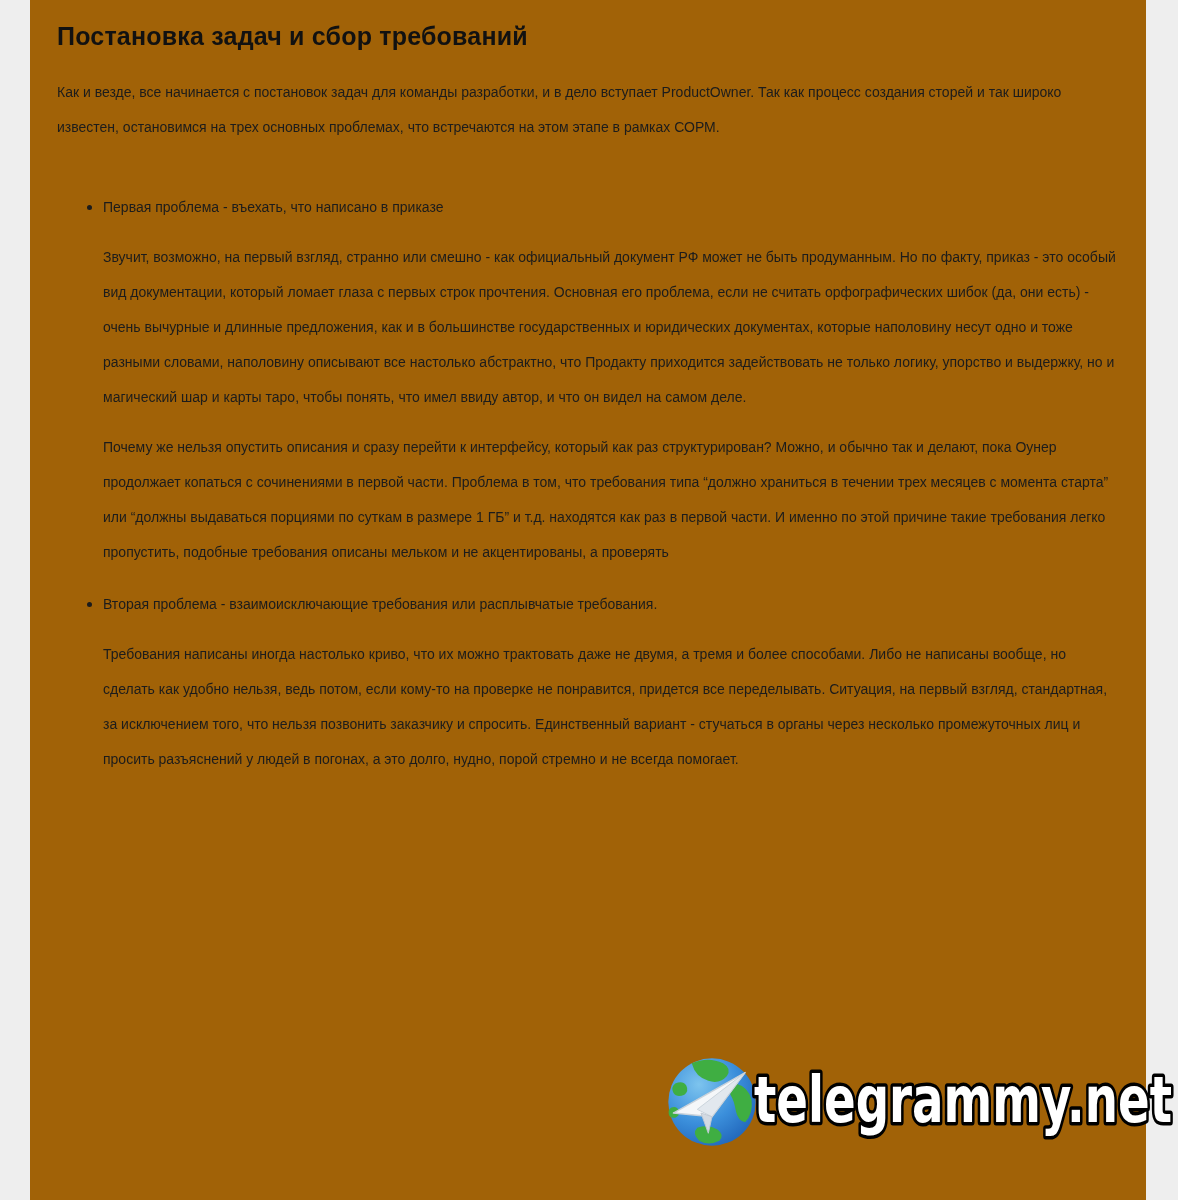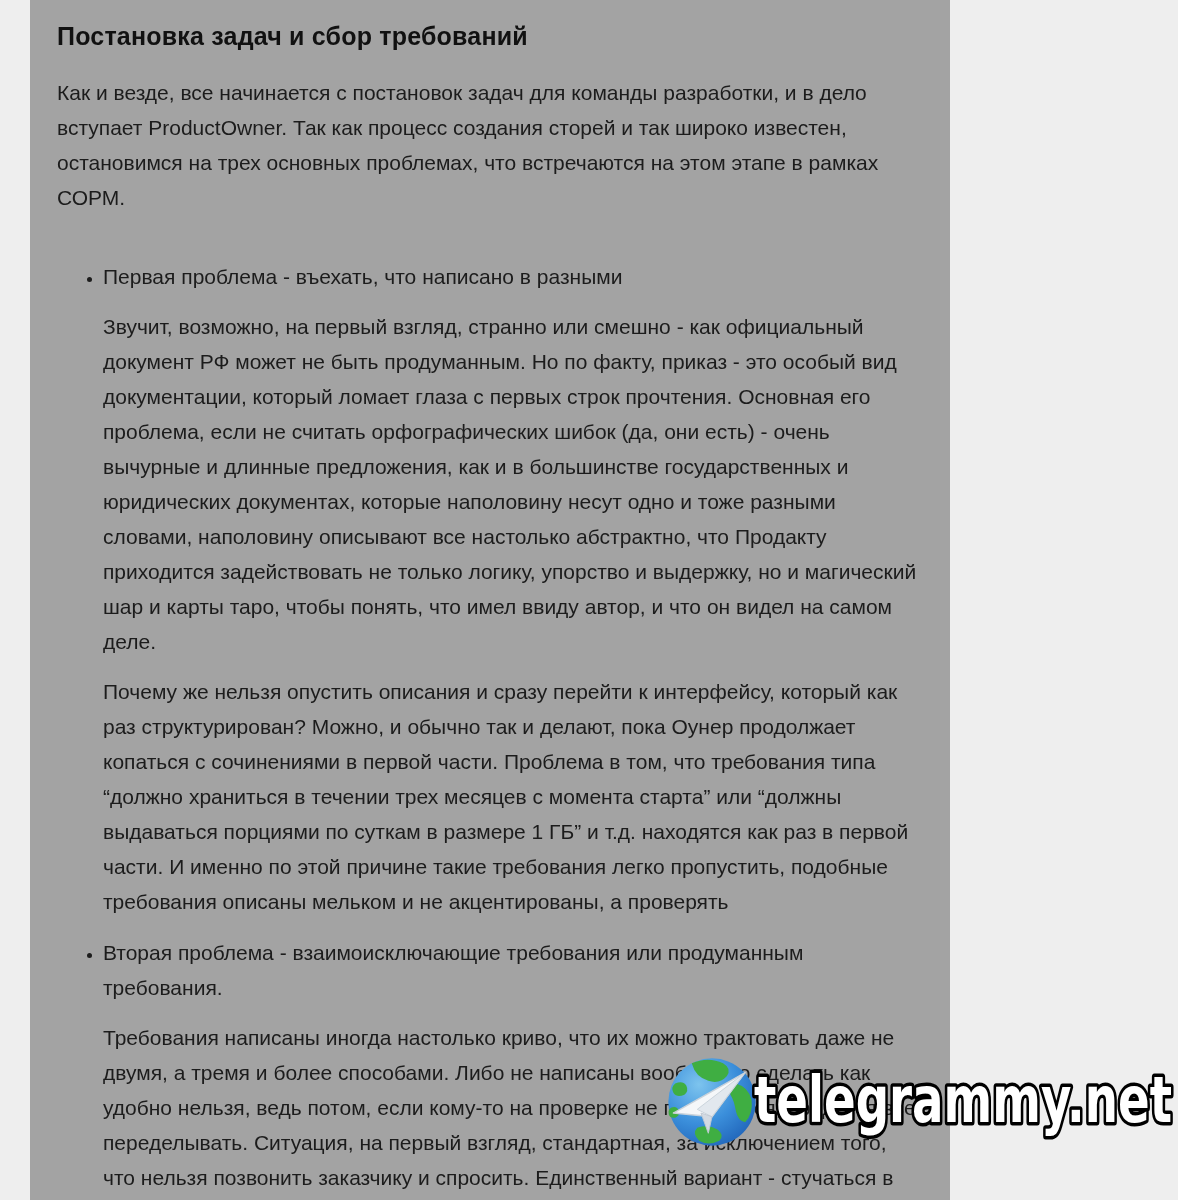--- a/index.html
+++ b/index.html
@@ -6,34 +6,34 @@
   html, body {
     width: 1178px; height: 1200px;
     background: #eeeeee;
     font-family: "Liberation Sans", sans-serif;
     overflow: hidden;
     position: relative;
   }
   .page {
     position: absolute;
     left: 30px; top: 0;
-    width: 920px; height: 1200px;
-    background: #a3a3a3;
+    width: 1116px; height: 1200px;
+    background: #a16207;
     padding: 20px 30px 0 27px;
     color: #1c1c1c;
   }
   h1.title {
     font-size: 25px;
     font-weight: 700;
     letter-spacing: 0.2px;
     color: #111111;
     margin: 2px 0 0 0;
   }
   .body-text {
-    font-size: 21px;
+    font-size: 14px;
     line-height: 35px;
     color: #1c1c1c;
   }
   p.intro { margin-top: 24px; }
   ul.problems {
     margin-top: 44px;
     padding-left: 46px;
     list-style: disc outside;
   }
   ul.problems li::marker { font-size: 16px; color: #1c1c1c; }
@@ -71,26 +71,26 @@
 <body>
 
 <div class="page">
 
   <h1 class="title">Постановка задач и сбор требований</h1>
 
   <p class="intro body-text">Как и везде, все начинается с постановок задач для команды разработки, и в дело вступает ProductOwner. Так как процесс создания сторей и так широко известен, остановимся на трех основных проблемах, что встречаются на этом этапе в рамках СОРМ.</p>
 
   <ul class="problems body-text">
     <li>
-      <p class="bullet-heading">Первая проблема - въехать, что написано в разными</p>
+      <p class="bullet-heading">Первая проблема - въехать, что написано в приказе</p>
       <p class="bullet-para">Звучит, возможно, на первый взгляд, странно или смешно - как официальный документ РФ может не быть продуманным. Но по факту, приказ - это особый вид документации, который ломает глаза с первых строк прочтения. Основная его проблема, если не считать орфографических шибок (да, они есть) - очень вычурные и длинные предложения, как и в большинстве государственных и юридических документах, которые наполовину несут одно и тоже разными словами, наполовину описывают все настолько абстрактно, что Продакту приходится задействовать не только логику, упорство и выдержку, но и магический шар и карты таро, чтобы понять, что имел ввиду автор, и что он видел на самом деле.</p>
       <p class="bullet-para">Почему же нельзя опустить описания и сразу перейти к интерфейсу, который как раз структурирован? Можно, и обычно так и делают, пока Оунер продолжает копаться с сочинениями в первой части. Проблема в том, что требования типа “должно храниться в течении трех месяцев с момента старта” или “должны выдаваться порциями по суткам в размере 1 ГБ” и т.д. находятся как раз в первой части. И именно по этой причине такие требования легко пропустить, подобные требования описаны мельком и не акцентированы, а проверять</p>
     </li>
     <li>
-      <p class="bullet-heading">Вторая проблема - взаимоисключающие требования или продуманным требования.</p>
+      <p class="bullet-heading">Вторая проблема - взаимоисключающие требования или расплывчатые требования.</p>
       <p class="bullet-para">Требования написаны иногда настолько криво, что их можно трактовать даже не двумя, а тремя и более способами. Либо не написаны вообще, но сделать как удобно нельзя, ведь потом, если кому-то на проверке не понравится, придется все переделывать. Ситуация, на первый взгляд, стандартная, за исключением того, что нельзя позвонить заказчику и спросить. Единственный вариант - стучаться в органы через несколько промежуточных лиц и просить разъяснений у людей в погонах, а это долго, нудно, порой стремно и не всегда помогает.</p>
     </li>
   </ul>
 
 </div>
 
 <div class="watermark">
 
   <svg class="globe" viewBox="0 0 100 100">
     <defs>

